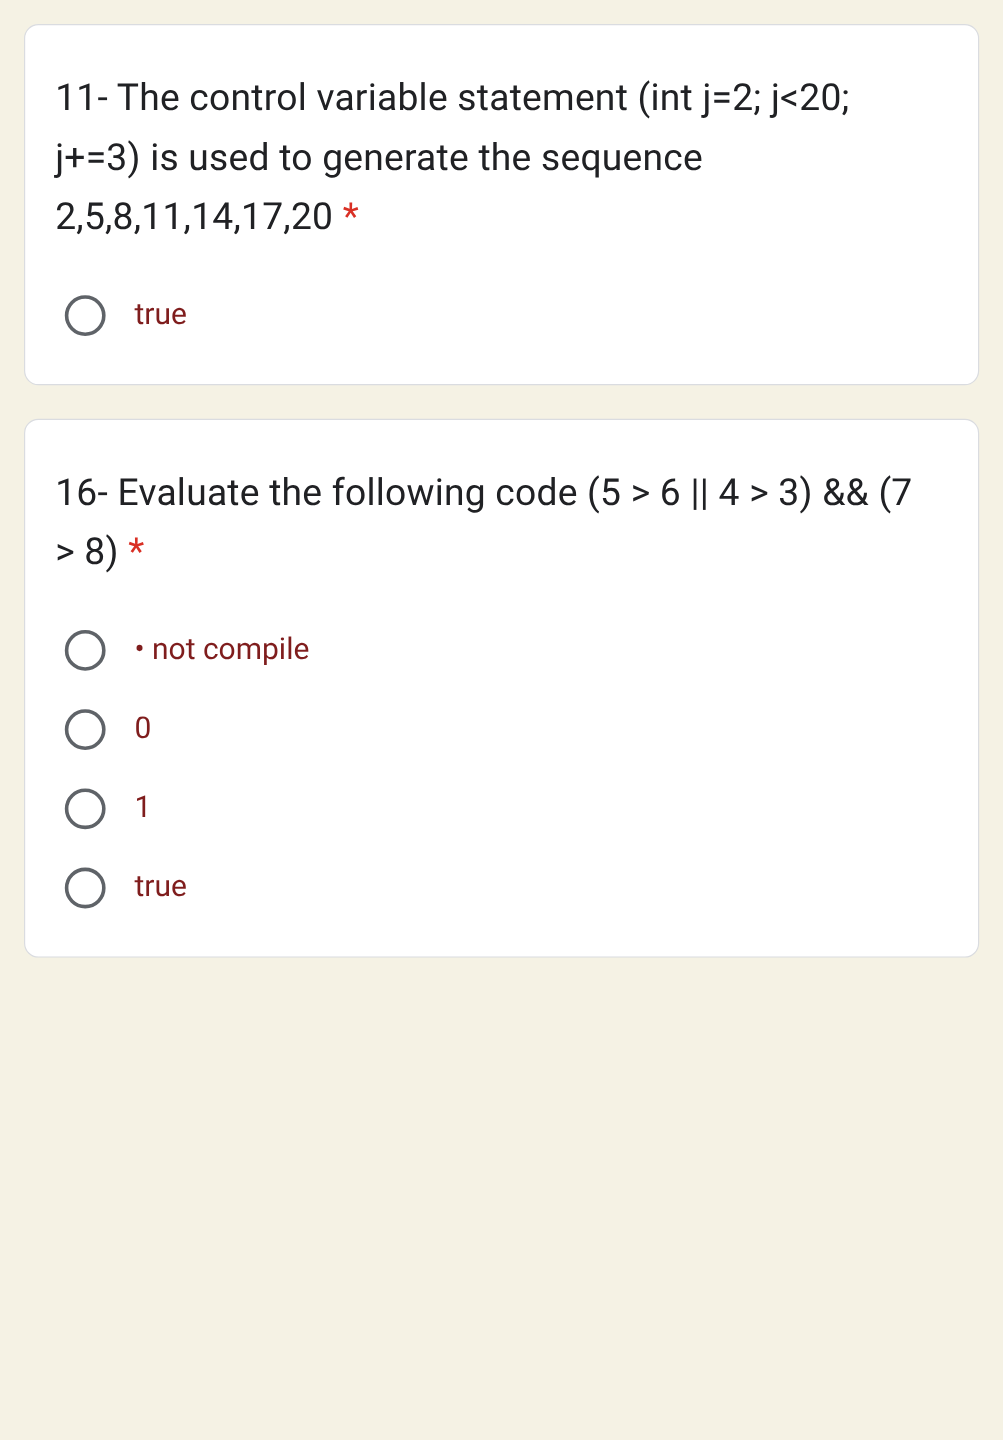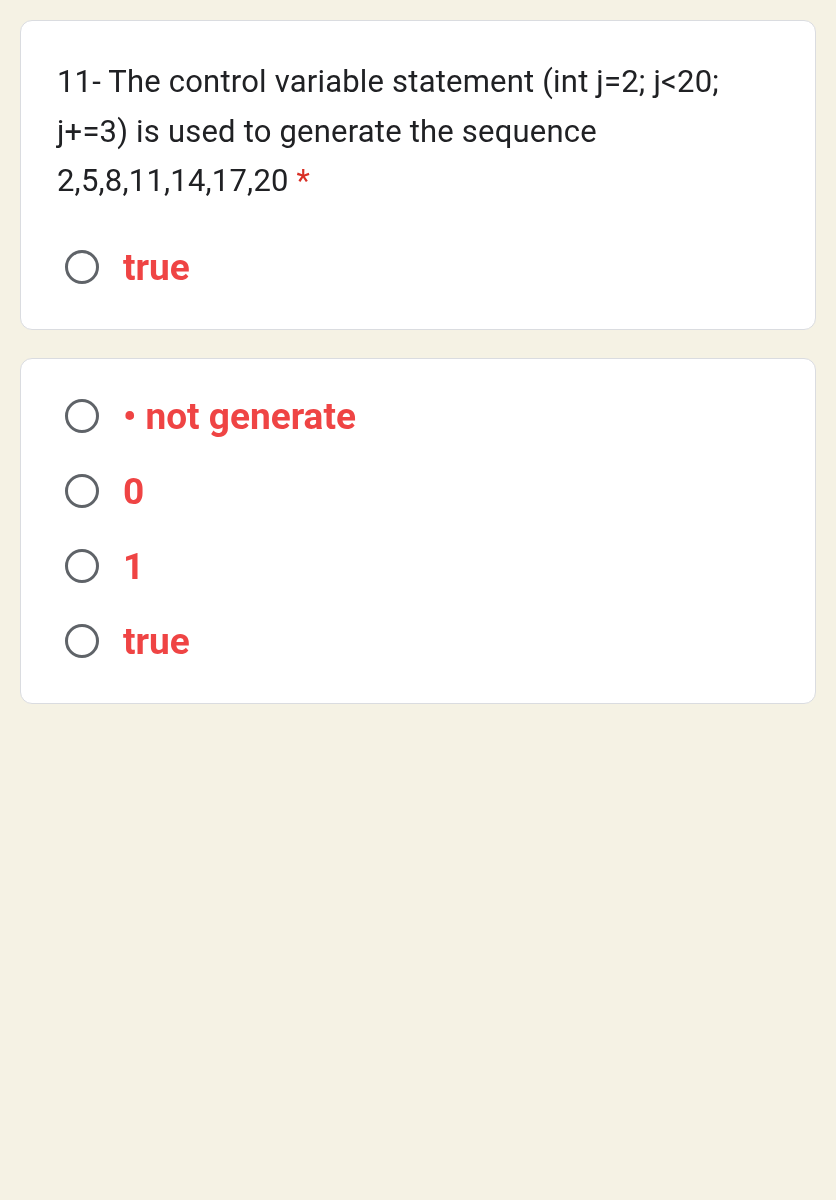--- a/index.html
+++ b/index.html
@@ -10,21 +10,21 @@
     body {
       background: #f5f2e4;
       font-family: 'Google Sans', Roboto, Arial, sans-serif;
       padding: 20px;
       width: 836px;
     }
     .card {
       background: #fff;
       border: 1px solid #dadce0;
       border-radius: 12px;
-      padding: 36px 36px 40px 36px;
+      padding: 36px 36px 40px 25px;
       margin-bottom: 28px;
     }
     .question-text {
       font-size: 31px;
       color: #202124;
       line-height: 1.6;
       letter-spacing: 0.2px;
       margin-bottom: 40px;
       font-weight: 400;
     }
@@ -44,45 +44,48 @@
       cursor: pointer;
     }
     .radio {
       width: 34px;
       height: 34px;
       border: 3px solid #5f6368;
       border-radius: 50%;
       flex-shrink: 0;
     }
     .option-label {
-      font-size: 37px;
-      color: #ef4444;
-      font-weight: 700;
+      font-size: 25px;
+      color: #7f1d1d;
+      font-weight: 400;
     }
   </style>
 </head>
 <body>
 
 <div class="card">
   <div class="question-text">
     <span>11- The control variable statement (int j=2; j&lt;20; j+=3) is used to generate the sequence 2,5,8,11,14,17,20 </span><span class="required">*</span>
   </div>
   <div class="options">
     <div class="option">
       <div class="radio"></div>
       <span class="option-label">true</span>
     </div>
   </div>
 </div>
 
 <div class="card">
+  <div class="question-text">
+    <span>16- Evaluate the following code (5 &gt; 6 || 4 &gt; 3) &amp;&amp; (7 &gt; 8) </span><span class="required">*</span>
+  </div>
   <div class="options">
     <div class="option">
       <div class="radio"></div>
-      <span class="option-label">• not generate</span>
+      <span class="option-label">• not compile</span>
     </div>
     <div class="option">
       <div class="radio"></div>
       <span class="option-label">0</span>
     </div>
     <div class="option">
       <div class="radio"></div>
       <span class="option-label">1</span>
     </div>
     <div class="option">

